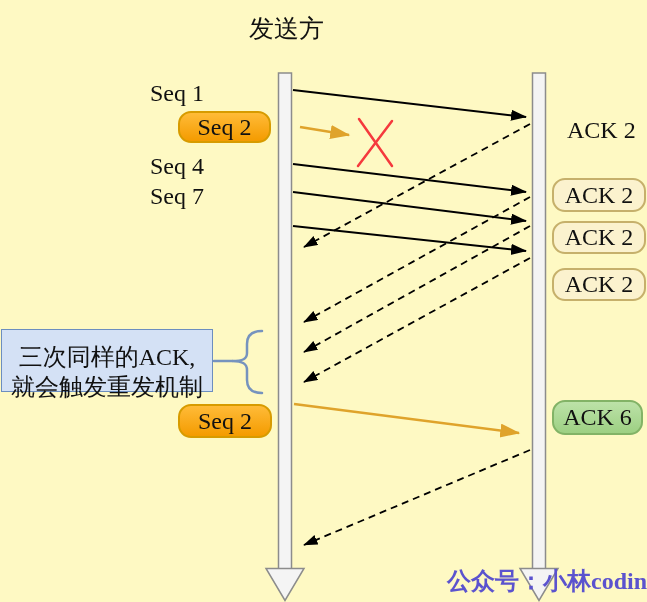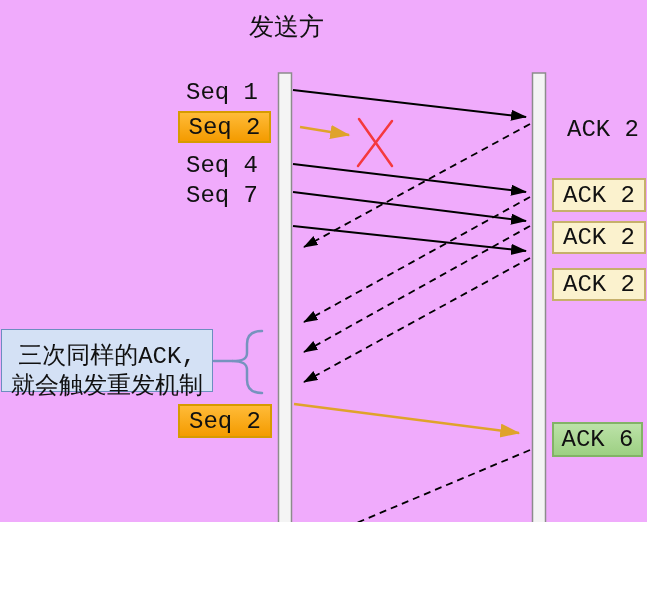--- a/index.html
+++ b/index.html
@@ -1,26 +1,26 @@
 <!DOCTYPE html>
 <html style="--seq-highlight-fill-top: #ffbb38; --seq-highlight-fill-bottom: #f49b00; --seq-highlight-border: #d79b00; --ack-dup-fill: #fbf2ce; --ack-dup-border: #c6b06b; --ack6-fill-top: #bce2a8; --ack6-fill-bottom: #9dd083; --ack6-border: #82b366; --note-fill: #d4e1f5; --note-border: #6c8ebf; --brace: #7693be; --lost-x: #f5393d; --retransmit-arrow: #dfa32b; --line: #000000; --timeline-fill: #f4f4f4; --timeline-border: #8c8c8c; --watermark-color: #5b53ce;"><head>
 <meta charset="utf-8">
 <style>
   html,body{margin:0;padding:0;background:#fff;}
   #stage{
-    position:relative;width:647px;height:522px;background:#f0abfc;overflow:hidden;
-    font-family:Liberation Mono, monospace;color:#111;
+    position:relative;width:647px;height:602px;background:#fef9c3;overflow:hidden;
+    font-family:Liberation Serif, serif;color:#111;
   }
   #stage svg{position:absolute;left:0;top:0;}
   .lbl{position:absolute;font-size:24px;line-height:26px;white-space:nowrap;}
   .title{position:absolute;font-size:25px;line-height:27px;white-space:nowrap;}
-  .seq-col{position:absolute;left:150px;width:108px;text-align:right;font-size:24px;line-height:26px;}
+  .seq-col{position:absolute;left:150px;width:108px;font-size:24px;line-height:26px;}
   .badge{
     position:absolute;display:flex;align-items:center;justify-content:center;
-    font-size:24px;box-sizing:border-box;
+    font-size:24px;box-sizing:border-box;border-radius:13px;
   }
   .seq-box{
     background:linear-gradient(var(--seq-highlight-fill-top),var(--seq-highlight-fill-bottom));
     border:2px solid var(--seq-highlight-border);
   }
   .ack-dup-box{
     background:var(--ack-dup-fill);
     border:2px solid var(--ack-dup-border);
   }
   .ack6-box{
@@ -95,21 +95,21 @@
 
   <div class="seq-col" style="top:80px;">Seq 1</div>
   <div class="badge seq-box" style="left:178px;top:111px;width:93px;height:32px;">Seq 2</div>
   <div class="seq-col" style="top:153px;">Seq 4</div>
   <div class="seq-col" style="top:183px;">Seq 7</div>
 
   <div class="lbl" style="left:567px;top:117px;">ACK 2</div>
   <div class="badge ack-dup-box" style="left:552px;top:178px;width:94px;height:34px;">ACK 2</div>
   <div class="badge ack-dup-box" style="left:552px;top:221px;width:94px;height:33px;">ACK 2</div>
   <div class="badge ack-dup-box" style="left:552px;top:268px;width:94px;height:33px;">ACK 2</div>
-  <div class="badge ack6-box" style="left:552px;top:422px;width:91px;height:35px;">ACK 6</div>
+  <div class="badge ack6-box" style="left:552px;top:400px;width:91px;height:35px;">ACK 6</div>
 
   <div class="note-box">
     <div>三次同样的ACK,</div>
     <div>就会触发重发机制</div>
   </div>
 
   <div class="badge seq-box" style="left:178px;top:404px;width:94px;height:34px;">Seq 2</div>
 
   <div class="watermark">公众号：小林coding</div>
 

